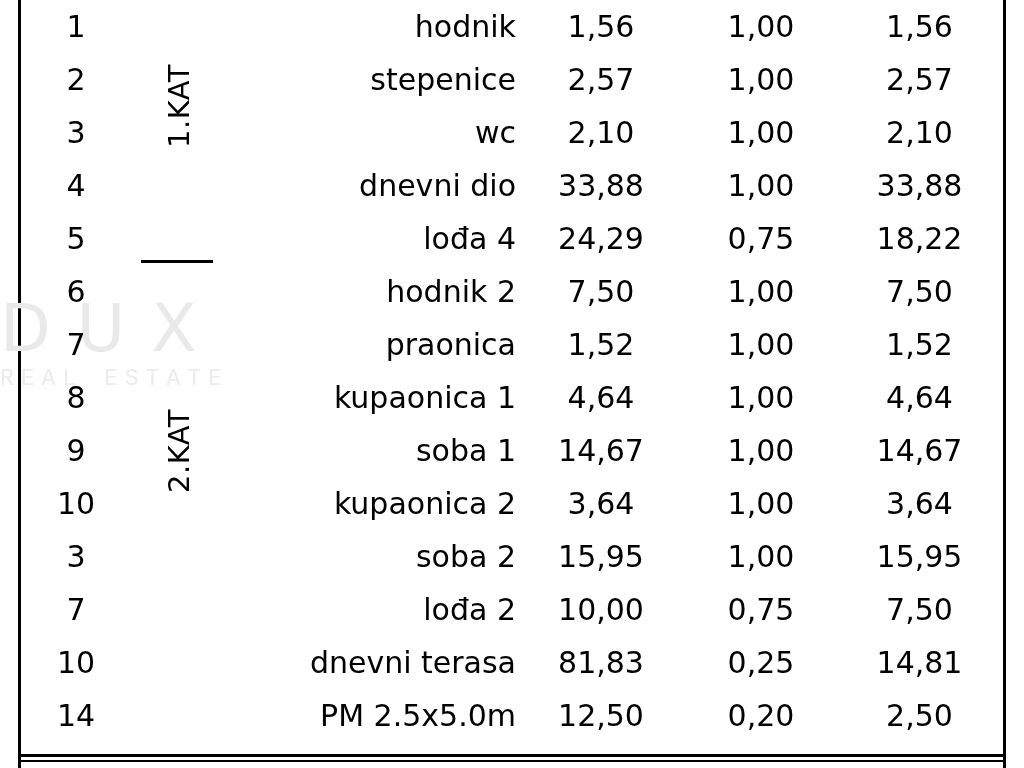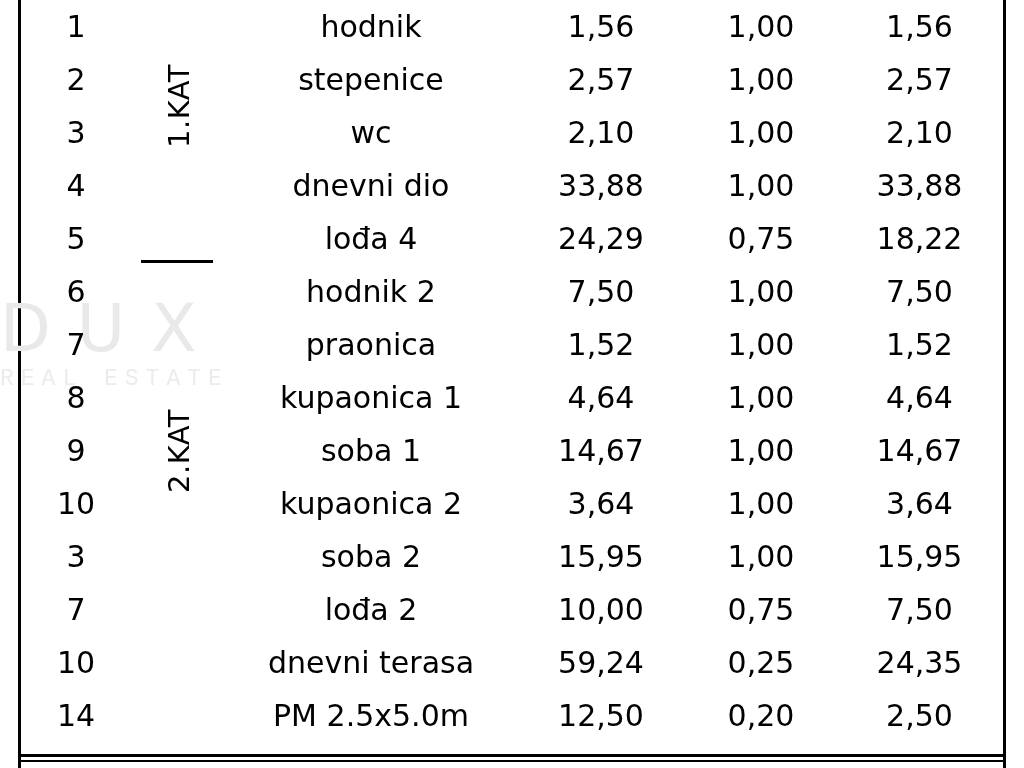--- a/index.html
+++ b/index.html
@@ -101,21 +101,21 @@
   col.c-total { width: 167px; }
 
   td.no {
     text-align: center;
   }
   td.grp {
     position: relative;
     padding: 0;
   }
   td.name {
-    text-align: center;
+    text-align: right;
     padding-left: 6px;
   }
   td.num {
     text-align: center;
   }
   td.total {
     text-align: center;
   }
 
   
@@ -263,23 +263,23 @@
           <td class="no">7</td>
           <td class="name">lođa 2</td>
           <td class="num">10,00</td>
           <td class="num">0,75</td>
           <td class="total">7,50</td>
         </tr>
         <tr>
           <td class="no">10</td>
           <td class="grp"></td>
           <td class="name">dnevni terasa</td>
-          <td class="num">59,24</td>
+          <td class="num">81,83</td>
           <td class="num">0,25</td>
-          <td class="total">24,35</td>
+          <td class="total">14,81</td>
         </tr>
         <tr>
           <td class="no">14</td>
           <td class="grp"></td>
           <td class="name">PM  2.5x5.0m</td>
           <td class="num">12,50</td>
           <td class="num">0,20</td>
           <td class="total">2,50</td>
         </tr>
       </tbody>

